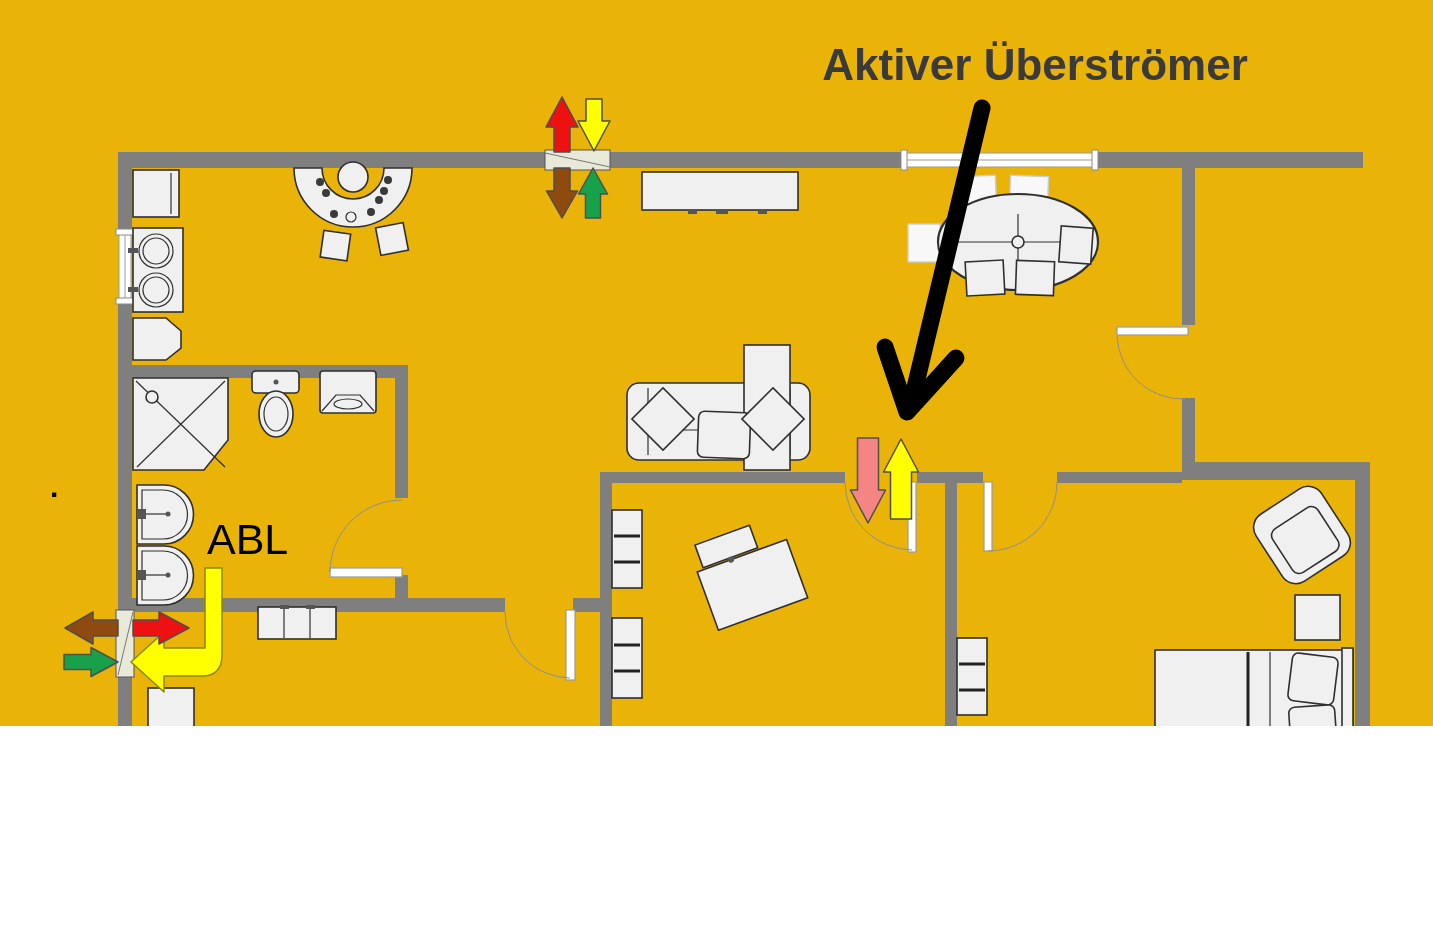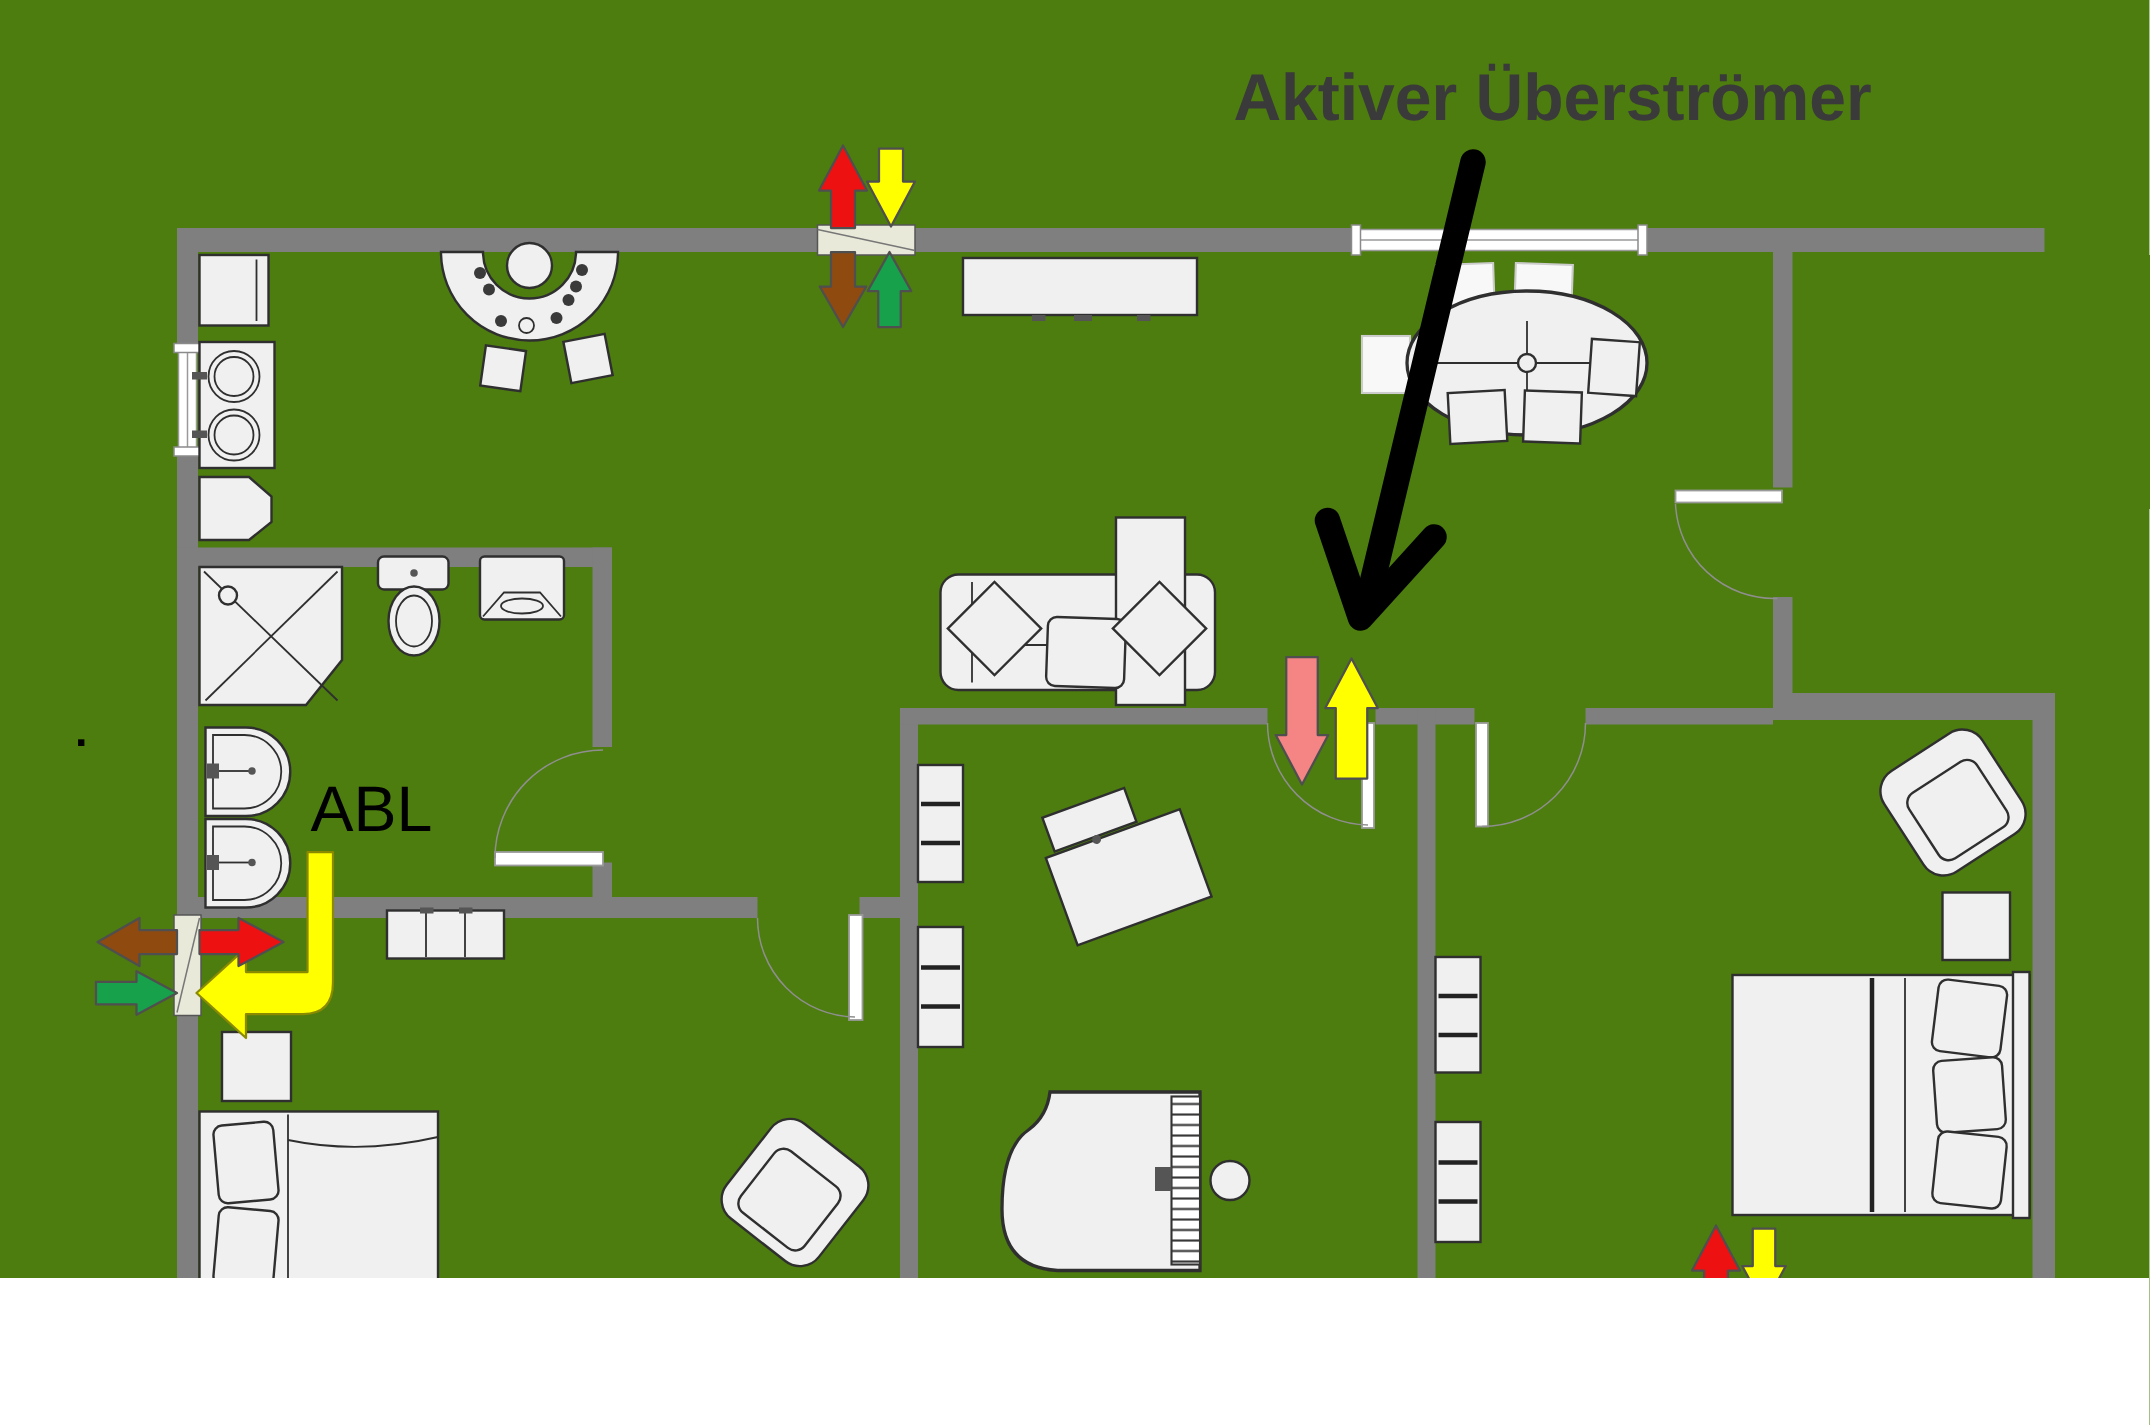--- a/index.html
+++ b/index.html
@@ -1,16 +1,16 @@
 <!DOCTYPE html>
 <html style="--c-wall: #7f7f7f; --c-winframe: #9a9a9a; --c-furnfill: #f0f0f0; --c-furnstroke: #2f2f2f; --c-ghost: #cccccc; --c-ventfill: #e9e9da; --c-ventstroke: #555555; --c-red: #ee1111; --c-yellow: #ffff00; --c-brown: #8f4a10; --c-green: #17a14b; --c-pink: #f58484; --c-outline: #4f4f4f; --c-black: #000000; --c-title: #3a3a3a;"><head>
 <meta charset="utf-8">
 <style>
   html,body{margin:0;padding:0;background:#fff;}
-  .stage{width:1433px;height:852px;position:relative;background:#4d7c0f;overflow:hidden;}
+  .stage{width:1433px;height:726px;position:relative;background:#eab308;overflow:hidden;}
   svg{display:block;}
   .wall{fill:var(--c-wall);}
   .win{fill:#ffffff;stroke:var(--c-winframe);stroke-width:1;}
   .winline{stroke:var(--c-winframe);stroke-width:1;}
   .cap{fill:#ffffff;stroke:#8a8a8a;stroke-width:1;}
   .leaf{fill:#ffffff;stroke:#9a9a9a;stroke-width:1.2;}
   .arc{fill:none;stroke:#8f8f8f;stroke-width:1;}
   .furn{fill:var(--c-furnfill);stroke:var(--c-furnstroke);stroke-width:1.6;}
   .furn2{fill:var(--c-furnfill);stroke:var(--c-furnstroke);stroke-width:2.2;}
   .ghost{fill:#f8f8f8;stroke:var(--c-ghost);stroke-width:1.4;}

